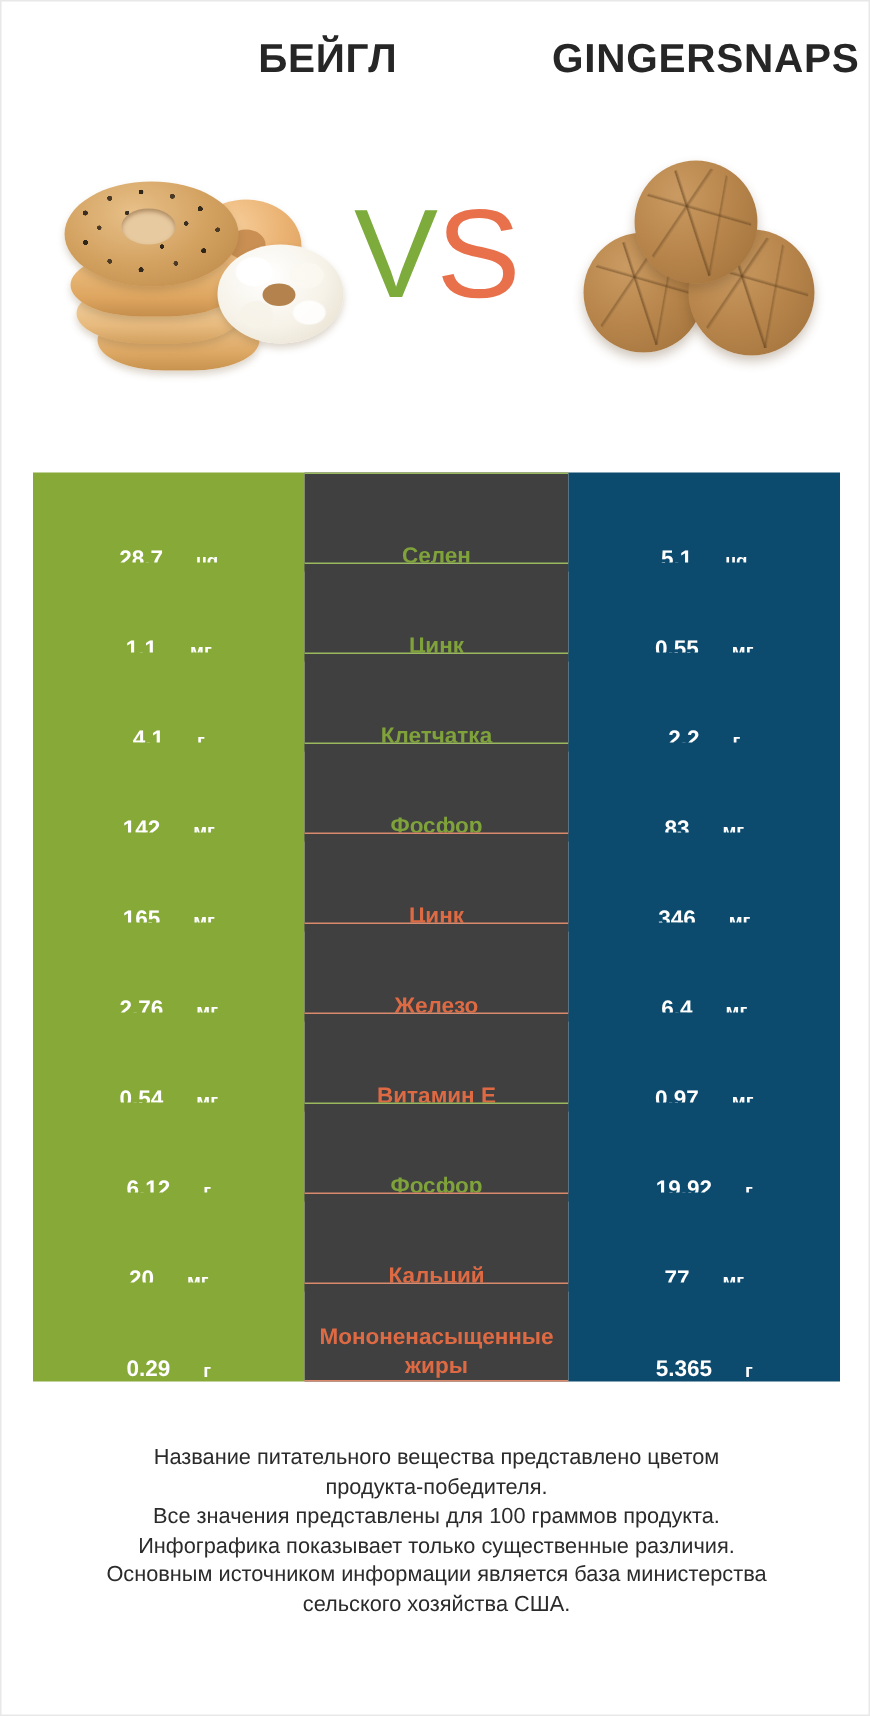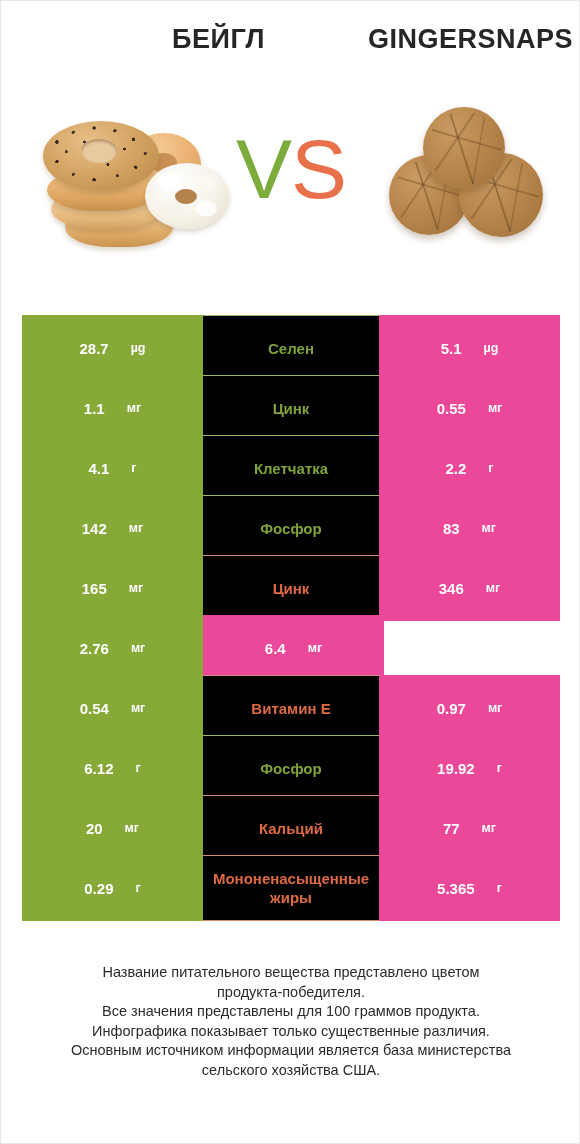--- a/index.html
+++ b/index.html
@@ -217,43 +217,43 @@
   }
   .row {
     position: relative;
     height: 58px;
     margin-bottom: 2px;
     display: flex;
   }
   .cell {
     height: 66px;
     display: flex;
-    align-items: center;
+    align-items: flex-end;
     justify-content: center;
     box-sizing: border-box;
     white-space: nowrap;
     gap: 19px;
   }
   .cell-left {
     width: 181px;
     background: #86A938;
     color: #ffffff;
     font-size: 15px;
     font-weight: bold;
   }
   .cell-right {
     width: 181px;
-    background: #ec4899;
+    background: #0c4a6e;
     color: #ffffff;
     font-size: 15px;
     font-weight: bold;
   }
   .cell-mid {
     width: 176px;
-    background: #000000;
+    background: #404040;
     font-size: 15px;
     font-weight: bold;
     text-align: center;
     line-height: 19px;
     white-space: normal;
     overflow: hidden;
   }
   .cell-mid.green {
     color: #7FA33A;
     border-top: 1px solid #9ab95e;
@@ -401,20 +401,23 @@
           <span>346</span>
           <span class="unit">мг</span>
         </div>
     </div>
 
     <div class="row">
       <div class="cell cell-left">
           <span>2.76</span>
           <span class="unit">мг</span>
         </div>
+      <div class="cell cell-mid orange">
+          <span class="mid-text">Железо</span>
+        </div>
       <div class="cell cell-right">
           <span>6.4</span>
           <span class="unit">мг</span>
         </div>
     </div>
 
     <div class="row">
       <div class="cell cell-left">
           <span>0.54</span>
           <span class="unit">мг</span>

